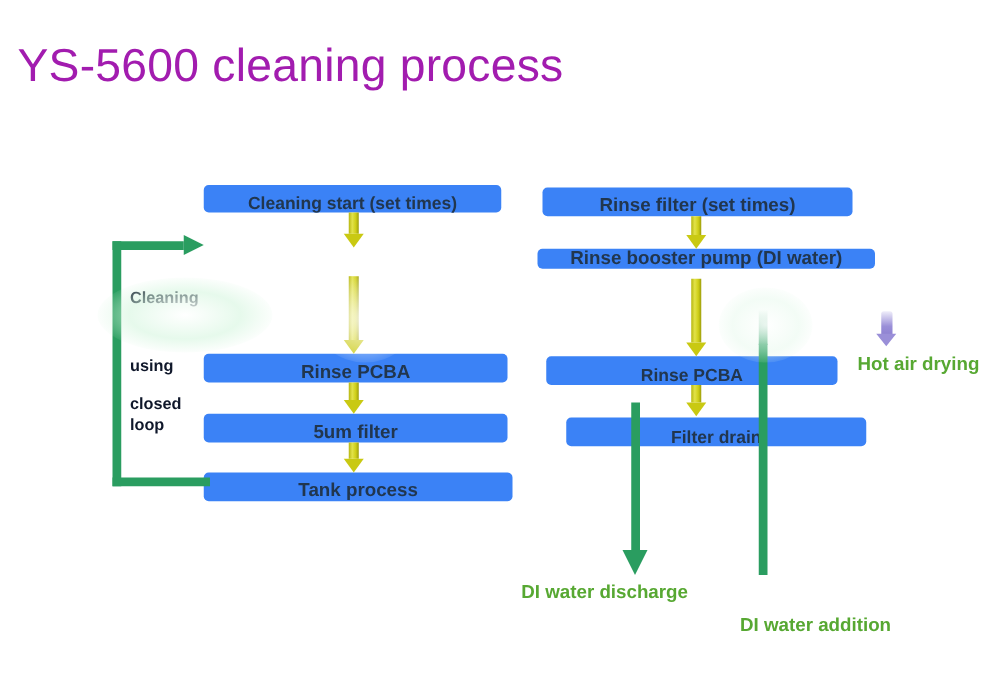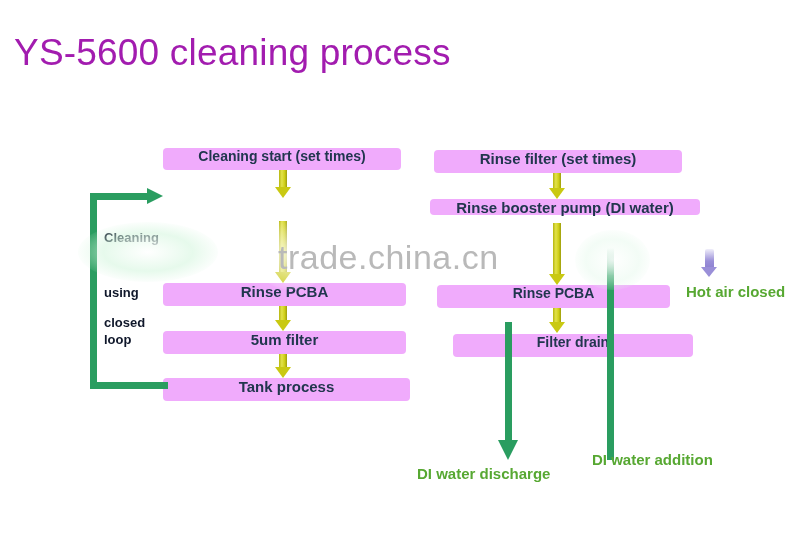--- a/index.html
+++ b/index.html
@@ -25,24 +25,24 @@
     font-weight: 400;
     color: #a21caf;
     letter-spacing: 0.2px;
     white-space: nowrap;
     margin-top: 20px;
   }
 
   
   .box {
     position: absolute;
-    background: #f0abfc;
+    background: #3b82f6;
     border-radius: 4px;
     display: flex;
-    align-items: flex-start;
+    align-items: flex-end;
     justify-content: center;
     color: #21364e;
     font-weight: bold;
     white-space: nowrap;
     box-sizing: border-box;
   }
   .box.md { font-size: 14px; }
   .box.lg { font-size: 15px; }
 
   
@@ -236,26 +236,25 @@
   <div class="ghead-down" style="left:498px; top:440px;"></div>
 
   <div class="gline" style="left:607px; top:275px; width:7px; height:185px;"></div>
   <div class="gline-fade-top" style="left:607px; top:248px; width:7px; height:28px;"></div>
 
   <div class="parrow" style="left:705px; top:249px;">
     <div class="pshaft"></div>
     <div class="phead"></div>
   </div>
 
-  <div class="glabel" style="left:686px; top:283px; font-size:15px;">Hot air closed</div>
+  <div class="glabel" style="left:686px; top:283px; font-size:15px;">Hot air drying</div>
   <div class="glabel" style="left:417px; top:465px; font-size:15px;">DI water discharge</div>
-  <div class="glabel" style="left:592px; top:451px; font-size:15px;">DI water addition</div>
+  <div class="glabel" style="left:592px; top:492px; font-size:15px;">DI water addition</div>
 
   <div class="glow" style="left:78px; top:222px; width:140px; height:60px;
               background: radial-gradient(ellipse at center, rgba(255,255,255,0.92) 0%, rgba(210,245,220,0.55) 45%, rgba(255,255,255,0) 75%);"></div>
   <div class="glow" style="left:252px; top:220px; width:80px; height:70px;
               background: radial-gradient(ellipse at center, rgba(255,255,255,0.85) 0%, rgba(255,255,255,0.35) 50%, rgba(255,255,255,0) 78%);"></div>
   <div class="glow" style="left:575px; top:230px; width:75px; height:60px;
               background: radial-gradient(ellipse at center, rgba(255,255,255,0.8) 0%, rgba(225,248,232,0.4) 50%, rgba(255,255,255,0) 78%);"></div>
 
-  <div id="watermark">trade.china.cn</div>
 
 </div>
 
 </body></html>

